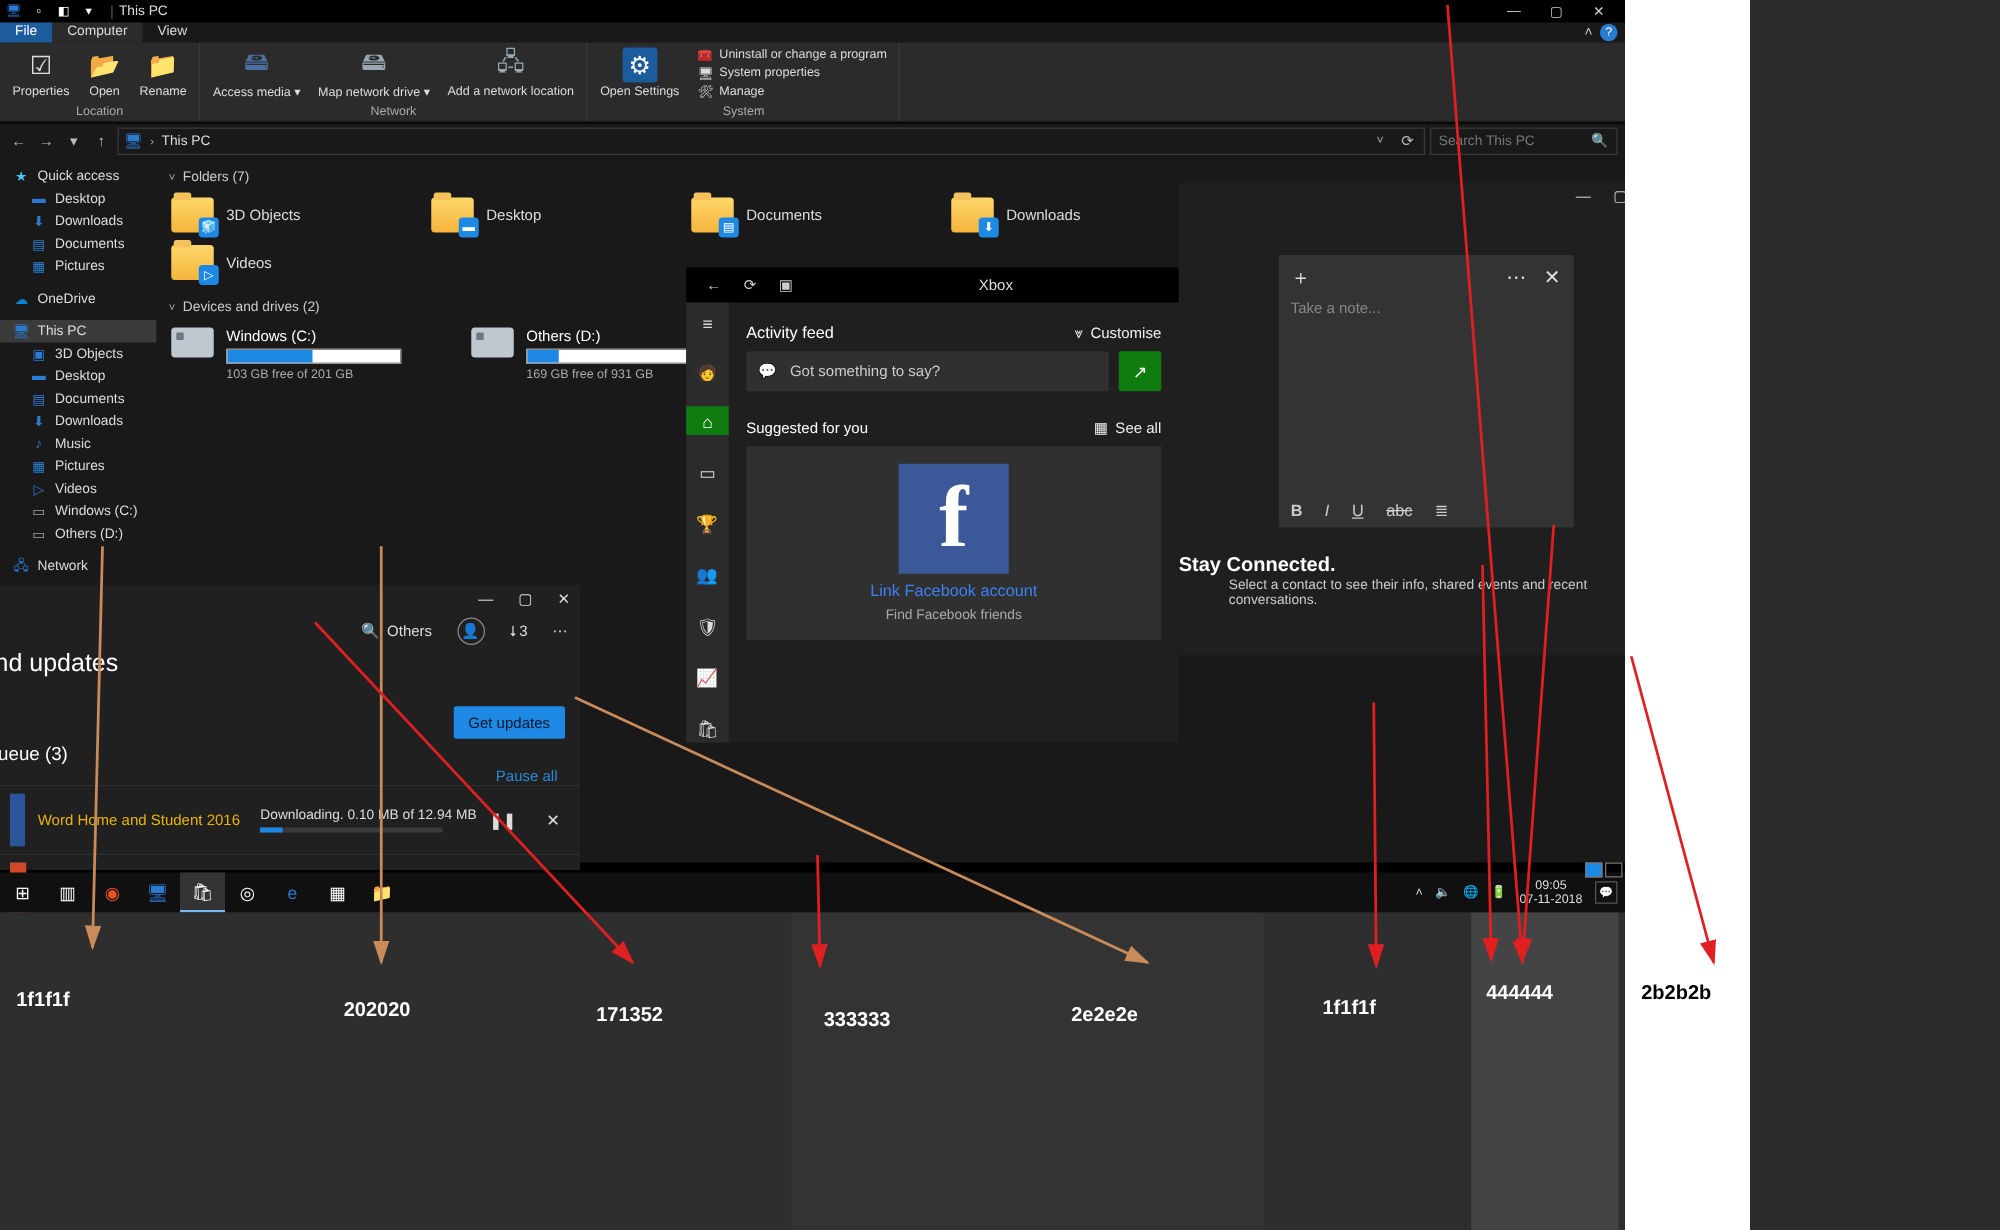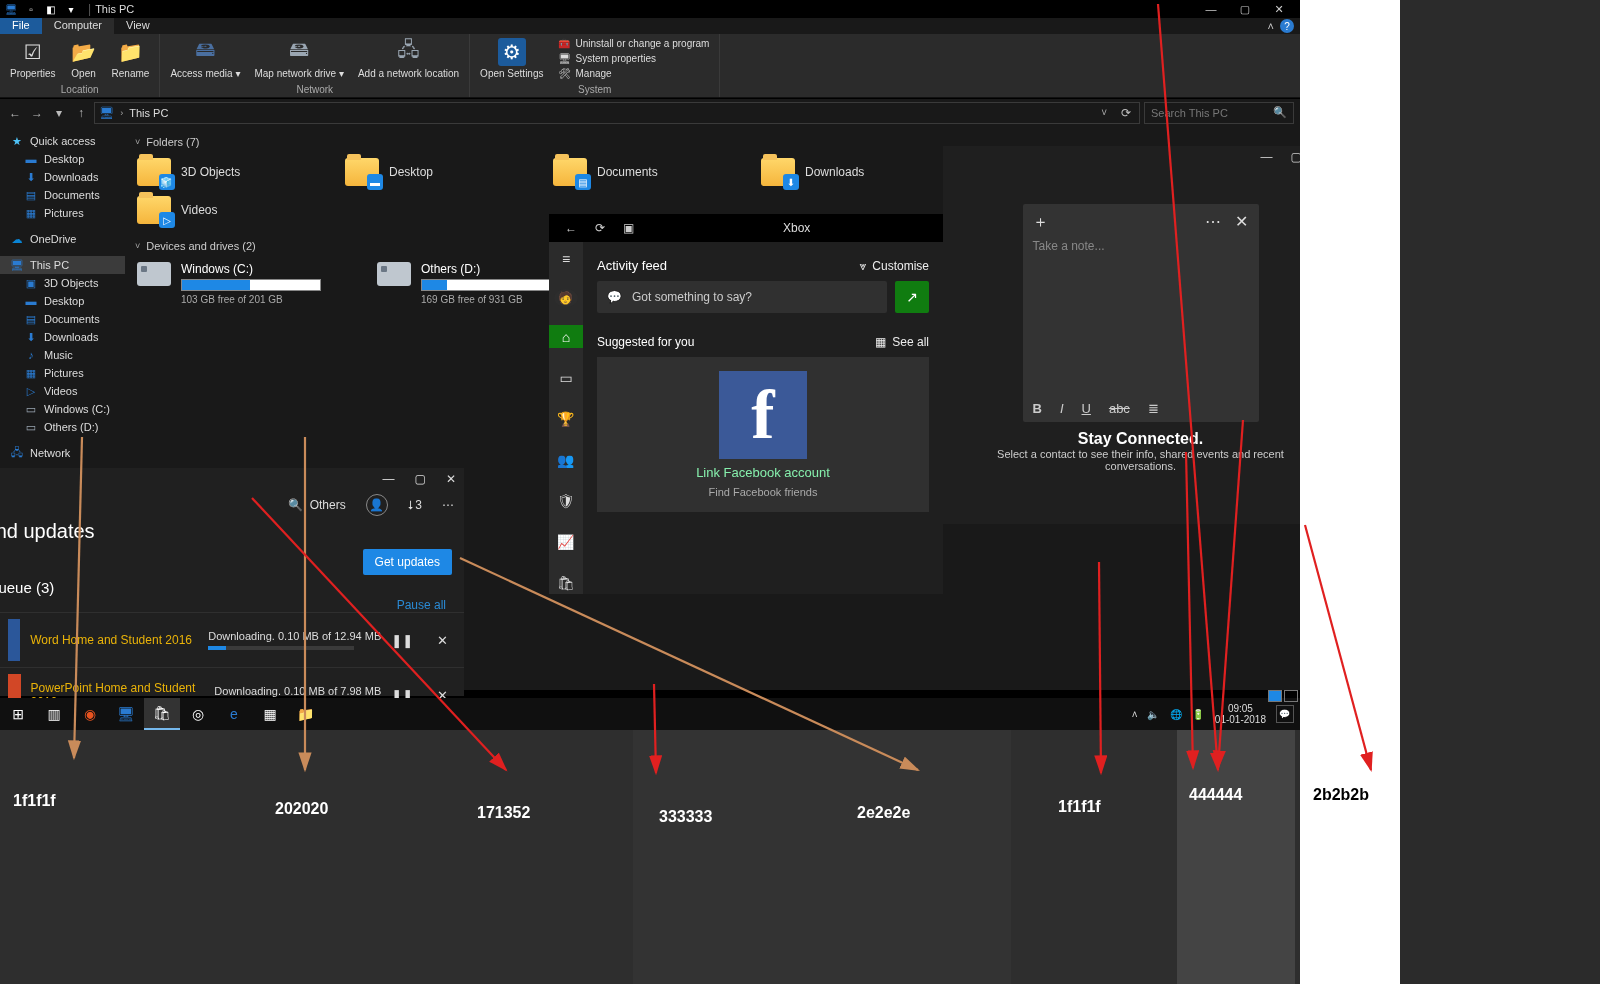--- a/index.html
+++ b/index.html
@@ -84,45 +84,45 @@
   .xb-main { flex:1; padding:8px 14px; }
   .xb-row { display:flex; justify-content:space-between; align-items:center; padding:8px 0;}
   .xb-row .hdr { font-size:13px;}
   .cust { display:flex;align-items:center;gap:6px;color:#eee;font-size:12px; }
   .postrow { display:flex; gap:8px; margin-bottom:14px;}
   .postbox { flex:1; background:#303030; height:32px; display:flex; align-items:center; gap:10px; padding:0 10px; color:#ccc; border-radius:2px;}
   .sharebtn { width:34px;height:32px;background:#107c10;display:flex;align-items:center;justify-content:center;color:#fff;border-radius:2px;font-size:14px;}
   .seeall { display:flex;align-items:center;gap:6px;color:#eee;font-size:12px; }
   .fbcard { background:#303030; padding:14px; display:flex; flex-direction:column; align-items:center; gap:6px; }
   .fblogo { width:88px;height:88px;background:#3b5998;display:flex;align-items:center;justify-content:center;color:#fff;font-family:Georgia,serif;font-size:70px;font-weight:bold;line-height:1; }
-  .fbcard .t1 { color:#86efac; font-size:13px; }
+  .fbcard .t1 { color:#3b82f6; font-size:13px; }
   .fbcard .t2 { color:#aaa; font-size:11px; }
 
   
   .people { left:943px; top:146px; width:395px; height:378px; background:#1f1f1f; }
   .pp-title { height:22px; display:flex; justify-content:flex-end; align-items:center; gap:18px; padding-right:8px; color:#ccc;}
   .note { margin:36px auto 0; width:236px; height:218px; background:#333; border-radius:2px; padding:8px 10px; position:relative;}
   .note-top { display:flex; justify-content:space-between; color:#ddd; font-size:16px; margin-bottom:6px;}
   .note-ph { color:#888; font-size:12px; }
   .note-tools { position:absolute; left:10px; bottom:6px; display:flex; gap:18px; color:#ccc; font-size:13px; }
   .stk { text-decoration: line-through; }
-  .pp-txt { text-align:center; margin-top:8px; }
+  .pp-txt { text-align:left; margin-top:22px; }
   .pp-title-t { font-size:16px;font-weight:600; }
   .pp-sub { color:#ccc; font-size:11px; padding:0 40px; }
 
   
   .store { left:0; top:468px; width:464px; height:228px; background:#202020; }
   .st-title { display:flex;justify-content:flex-end;align-items:center;height:22px;gap:20px;padding-right:8px;color:#ddd; }
   .st-tools { display:flex;justify-content:flex-end;align-items:center;gap:20px;padding:4px 10px;color:#ddd; }
   .st-tools .srch { display:flex;align-items:center;gap:6px; }
   .person-ic{width:22px;height:22px;border-radius:50%;border:1px solid #888;display:flex;align-items:center;justify-content:center;}
   .dlcnt{display:flex;align-items:center;gap:2px;}
   .st-h1 { font-size:20px;padding:0 0 6px 0; margin-left:-120px;}
   .st-actions { display:flex;justify-content:flex-end;gap:10px;padding:0 12px; }
-  .getup { background:#1e88e5;color:#ffffff;padding:6px 12px;font-size:12px;border-radius:2px; }
+  .getup { background:#1e88e5;color:#0f172a;padding:6px 12px;font-size:12px;border-radius:2px;margin-top:16px; }
   .st-h2 { font-size:15px;margin:4px 0 2px -120px; }
   .pauseall { text-align:right;color:#2a8ad4;font-size:12px;padding-right:18px; }
   .dl-item { display:flex;align-items:center;gap:10px;padding:6px 8px;border-top:1px solid #2f2f2f; }
   .appico { width:14px;height:42px; }
   .appico.word{background:#2b579a;}
   .appico.pp{background:#d24726;}
   .dlname { width:194px;font-size:12px;color:#eab308; }
   .dlprog { display:flex;flex-direction:column;gap:4px; }
   .dlprog .stat { font-size:11px;color:#ddd;white-space:nowrap; }
   .dlprog .pbar { width:146px;height:4px;background:#3a3a3a; }
@@ -547,21 +547,21 @@
     <div class="tb-btn">▦</div>
     <div class="tb-btn" style="color:#f5b53c">📁</div>
   </div>
   <div class="try">
     <span>˄</span>
     <span>🔈</span>
     <span>🌐</span>
     <span>🔋</span>
     <div class="clock">
       <div>09:05</div>
-      <div>01-01-2018</div>
+      <div>07-11-2018</div>
     </div>
     <div class="lang">💬</div>
   </div>
 </div>
 
 <div class="abs" style="left:1268px;top:690px;display:flex;gap:2px">
   <span style="width:14px;height:12px;border:1px solid #777;background:#1e88e5"></span>
   <span style="width:14px;height:12px;border:1px solid #777"></span>
 </div>
 

